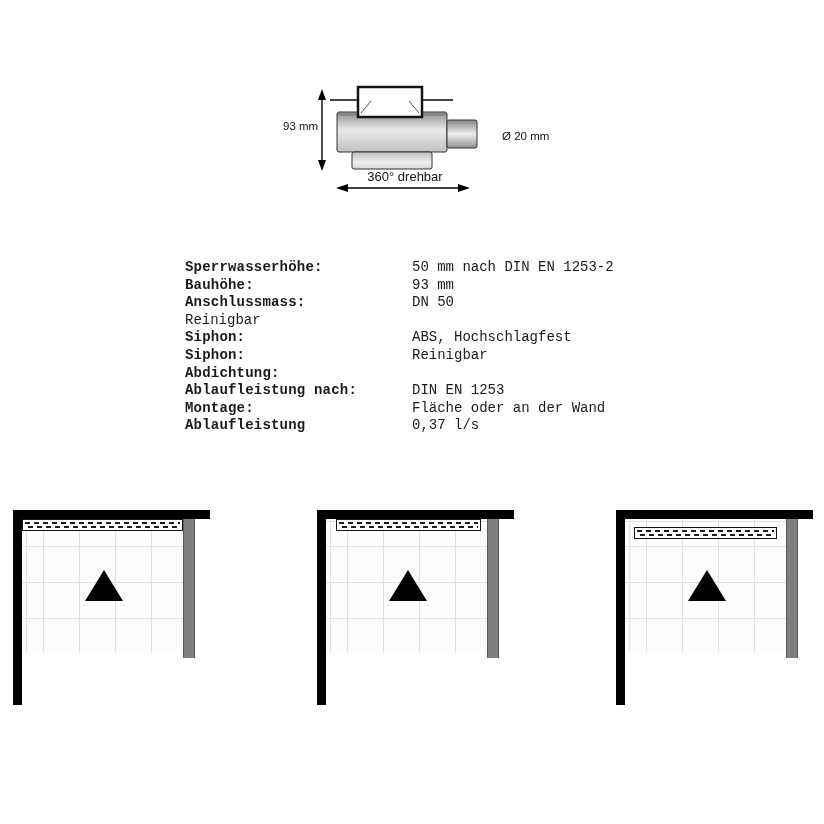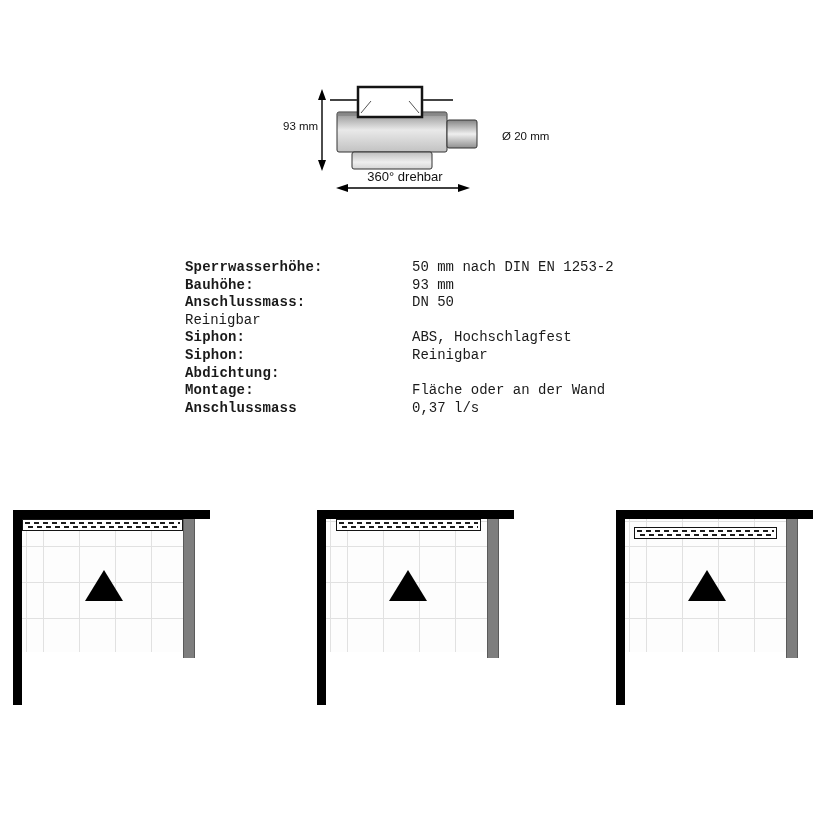--- a/index.html
+++ b/index.html
@@ -126,25 +126,29 @@
       <span class="spec-value">ABS, Hochschlagfest</span>
     </div>
   <div class="spec-row">
       <span class="spec-label">Siphon:</span>
       <span class="spec-value">Reinigbar</span>
     </div>
   <div class="spec-row">
       <span class="spec-label">Abdichtung:</span>
     </div>
   <div class="spec-row">
+      <span class="spec-label">Ablaufleistung nach:</span>
+      <span class="spec-value">DIN EN 1253</span>
+    </div>
+  <div class="spec-row">
       <span class="spec-label">Montage:</span>
       <span class="spec-value">Fläche oder an der Wand</span>
     </div>
   <div class="spec-row">
-      <span class="spec-label">Anschlussmass</span>
+      <span class="spec-label">Ablaufleistung</span>
       <span class="spec-value">0,37 l/s</span>
     </div>
 </div>
 
 <div class="plan plan-1">
   <div class="wall-top"></div>
   <div class="wall-left"></div>
   <div class="tiles"></div>
   <div class="partition"></div>
   <div class="channel"></div>

